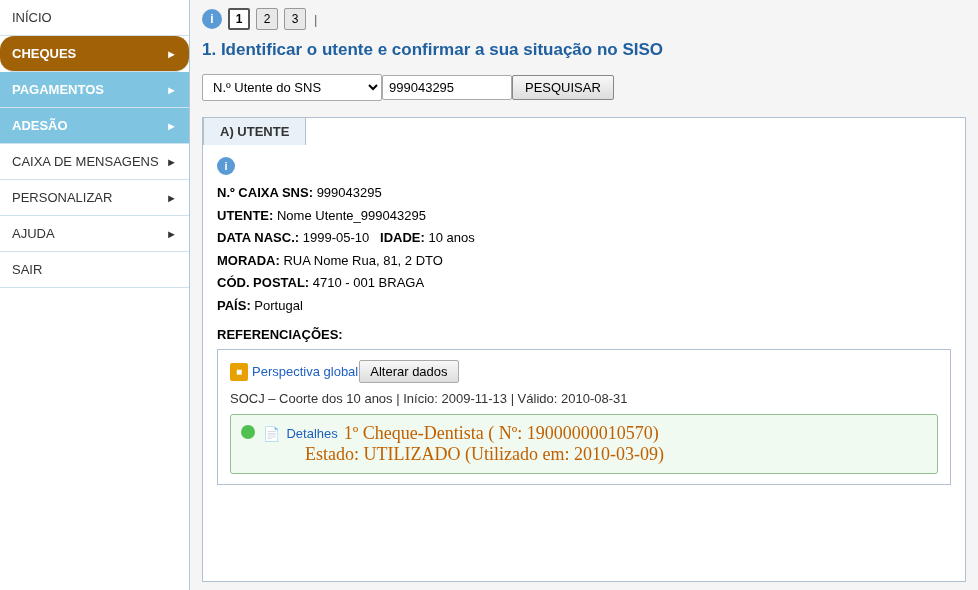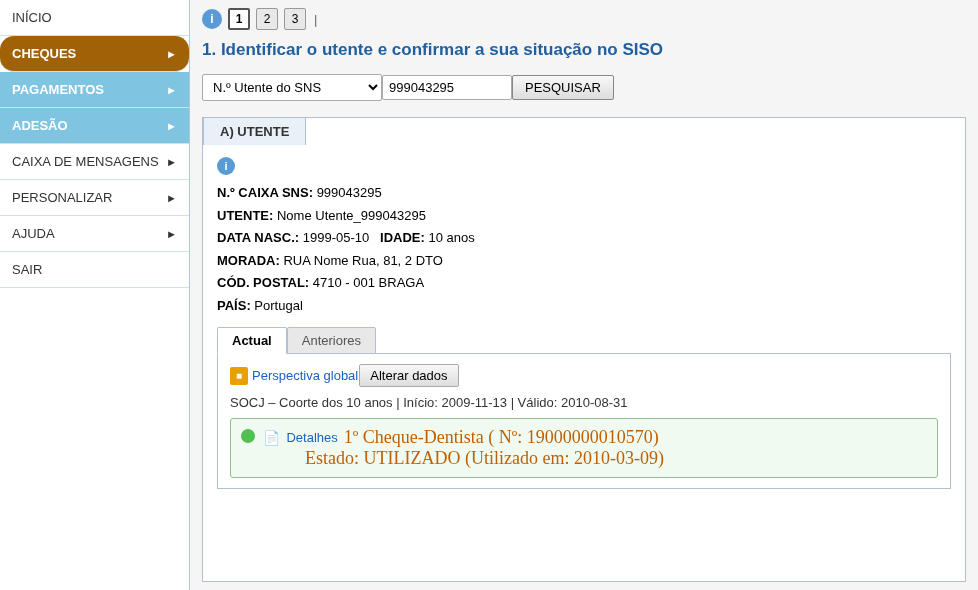--- a/index.html
+++ b/index.html
@@ -344,26 +344,23 @@
         <p>
           <span class="label-bold">CÓD. POSTAL:</span>
           <span>4710 - 001 BRAGA</span>
         </p>
         <p>
           <span class="label-bold">PAÍS:</span>
           <span>Portugal</span>
         </p>
       </div>
 
+      <div class="referencias-title">REFERENCIAÇÕES:</div>
 
       
-      <div class="inner-tabs">
-        <div class="inner-tab active">Actual</div>
-        <div class="inner-tab inactive">Anteriores</div>
-      </div>
 
       <div class="inner-tab-content">
 
         <div class="action-links">
           <span class="global-icon">■</span>
           <button class="link-btn">Perspectiva global</button>
           <button class="alter-btn">Alterar dados</button>
         </div>
 
         <div class="ref-info-row">SOCJ – Coorte dos 10 anos | Início: 2009-11-13 | Válido: 2010-08-31</div>

